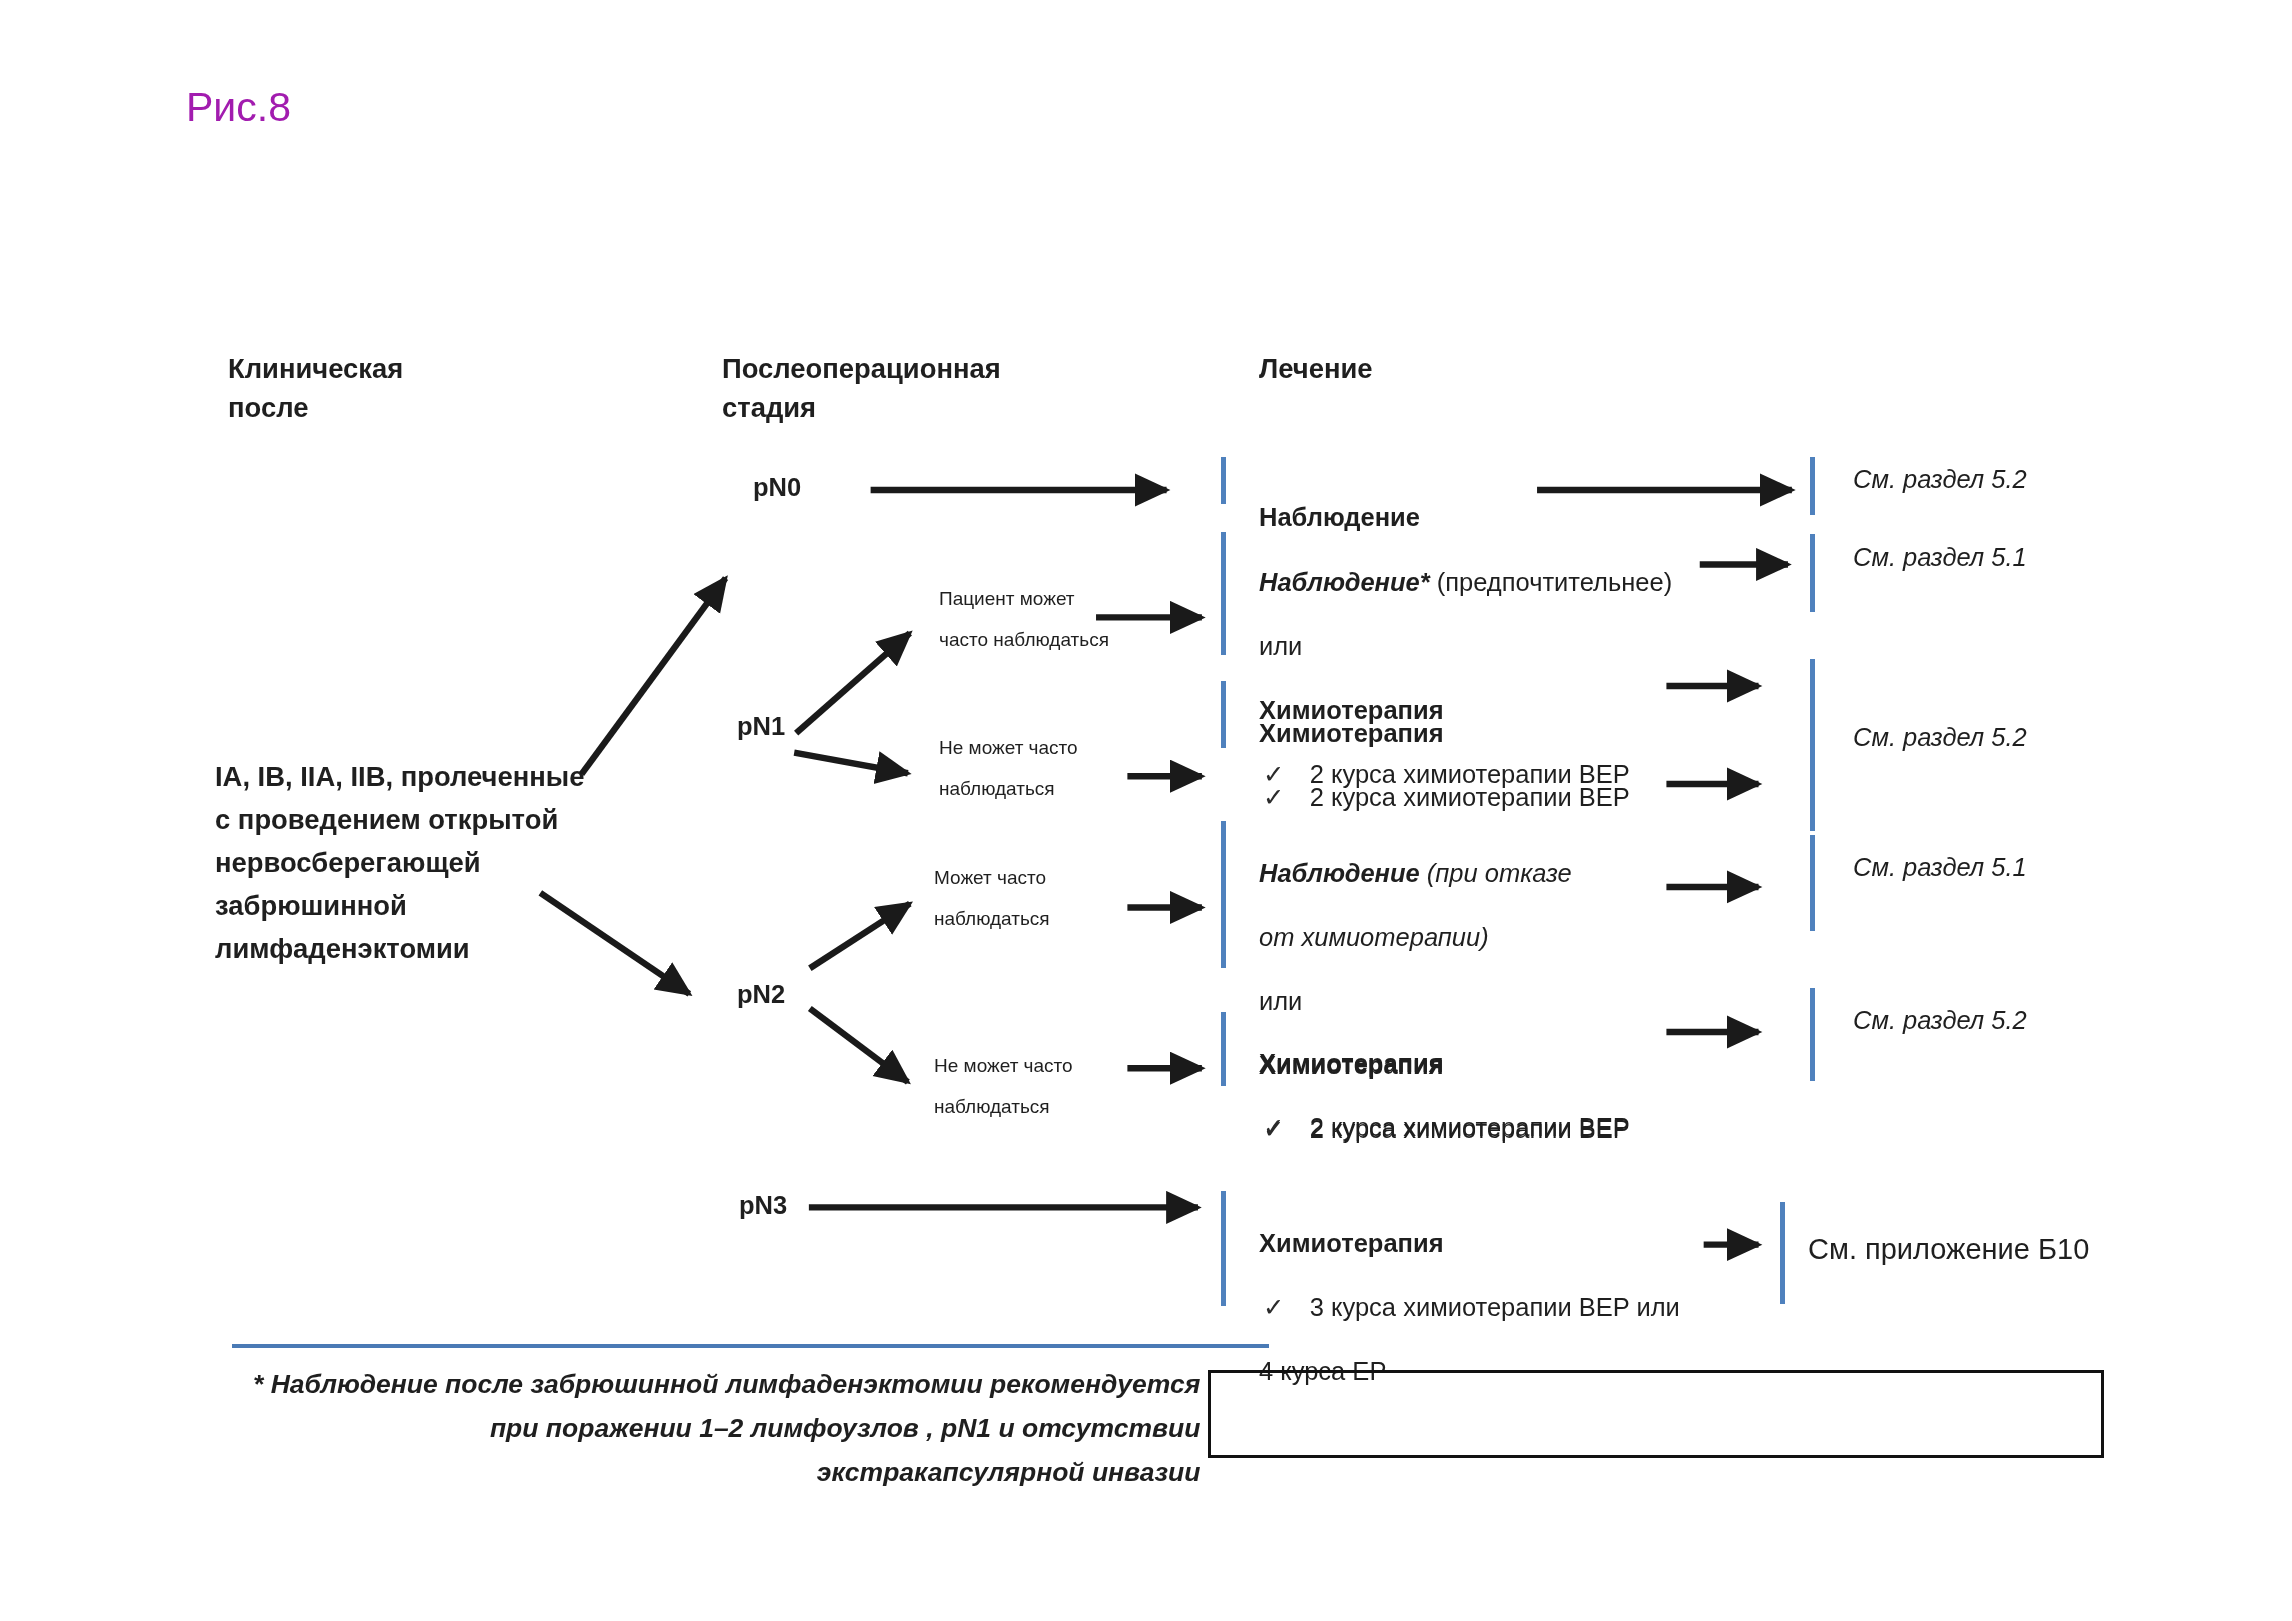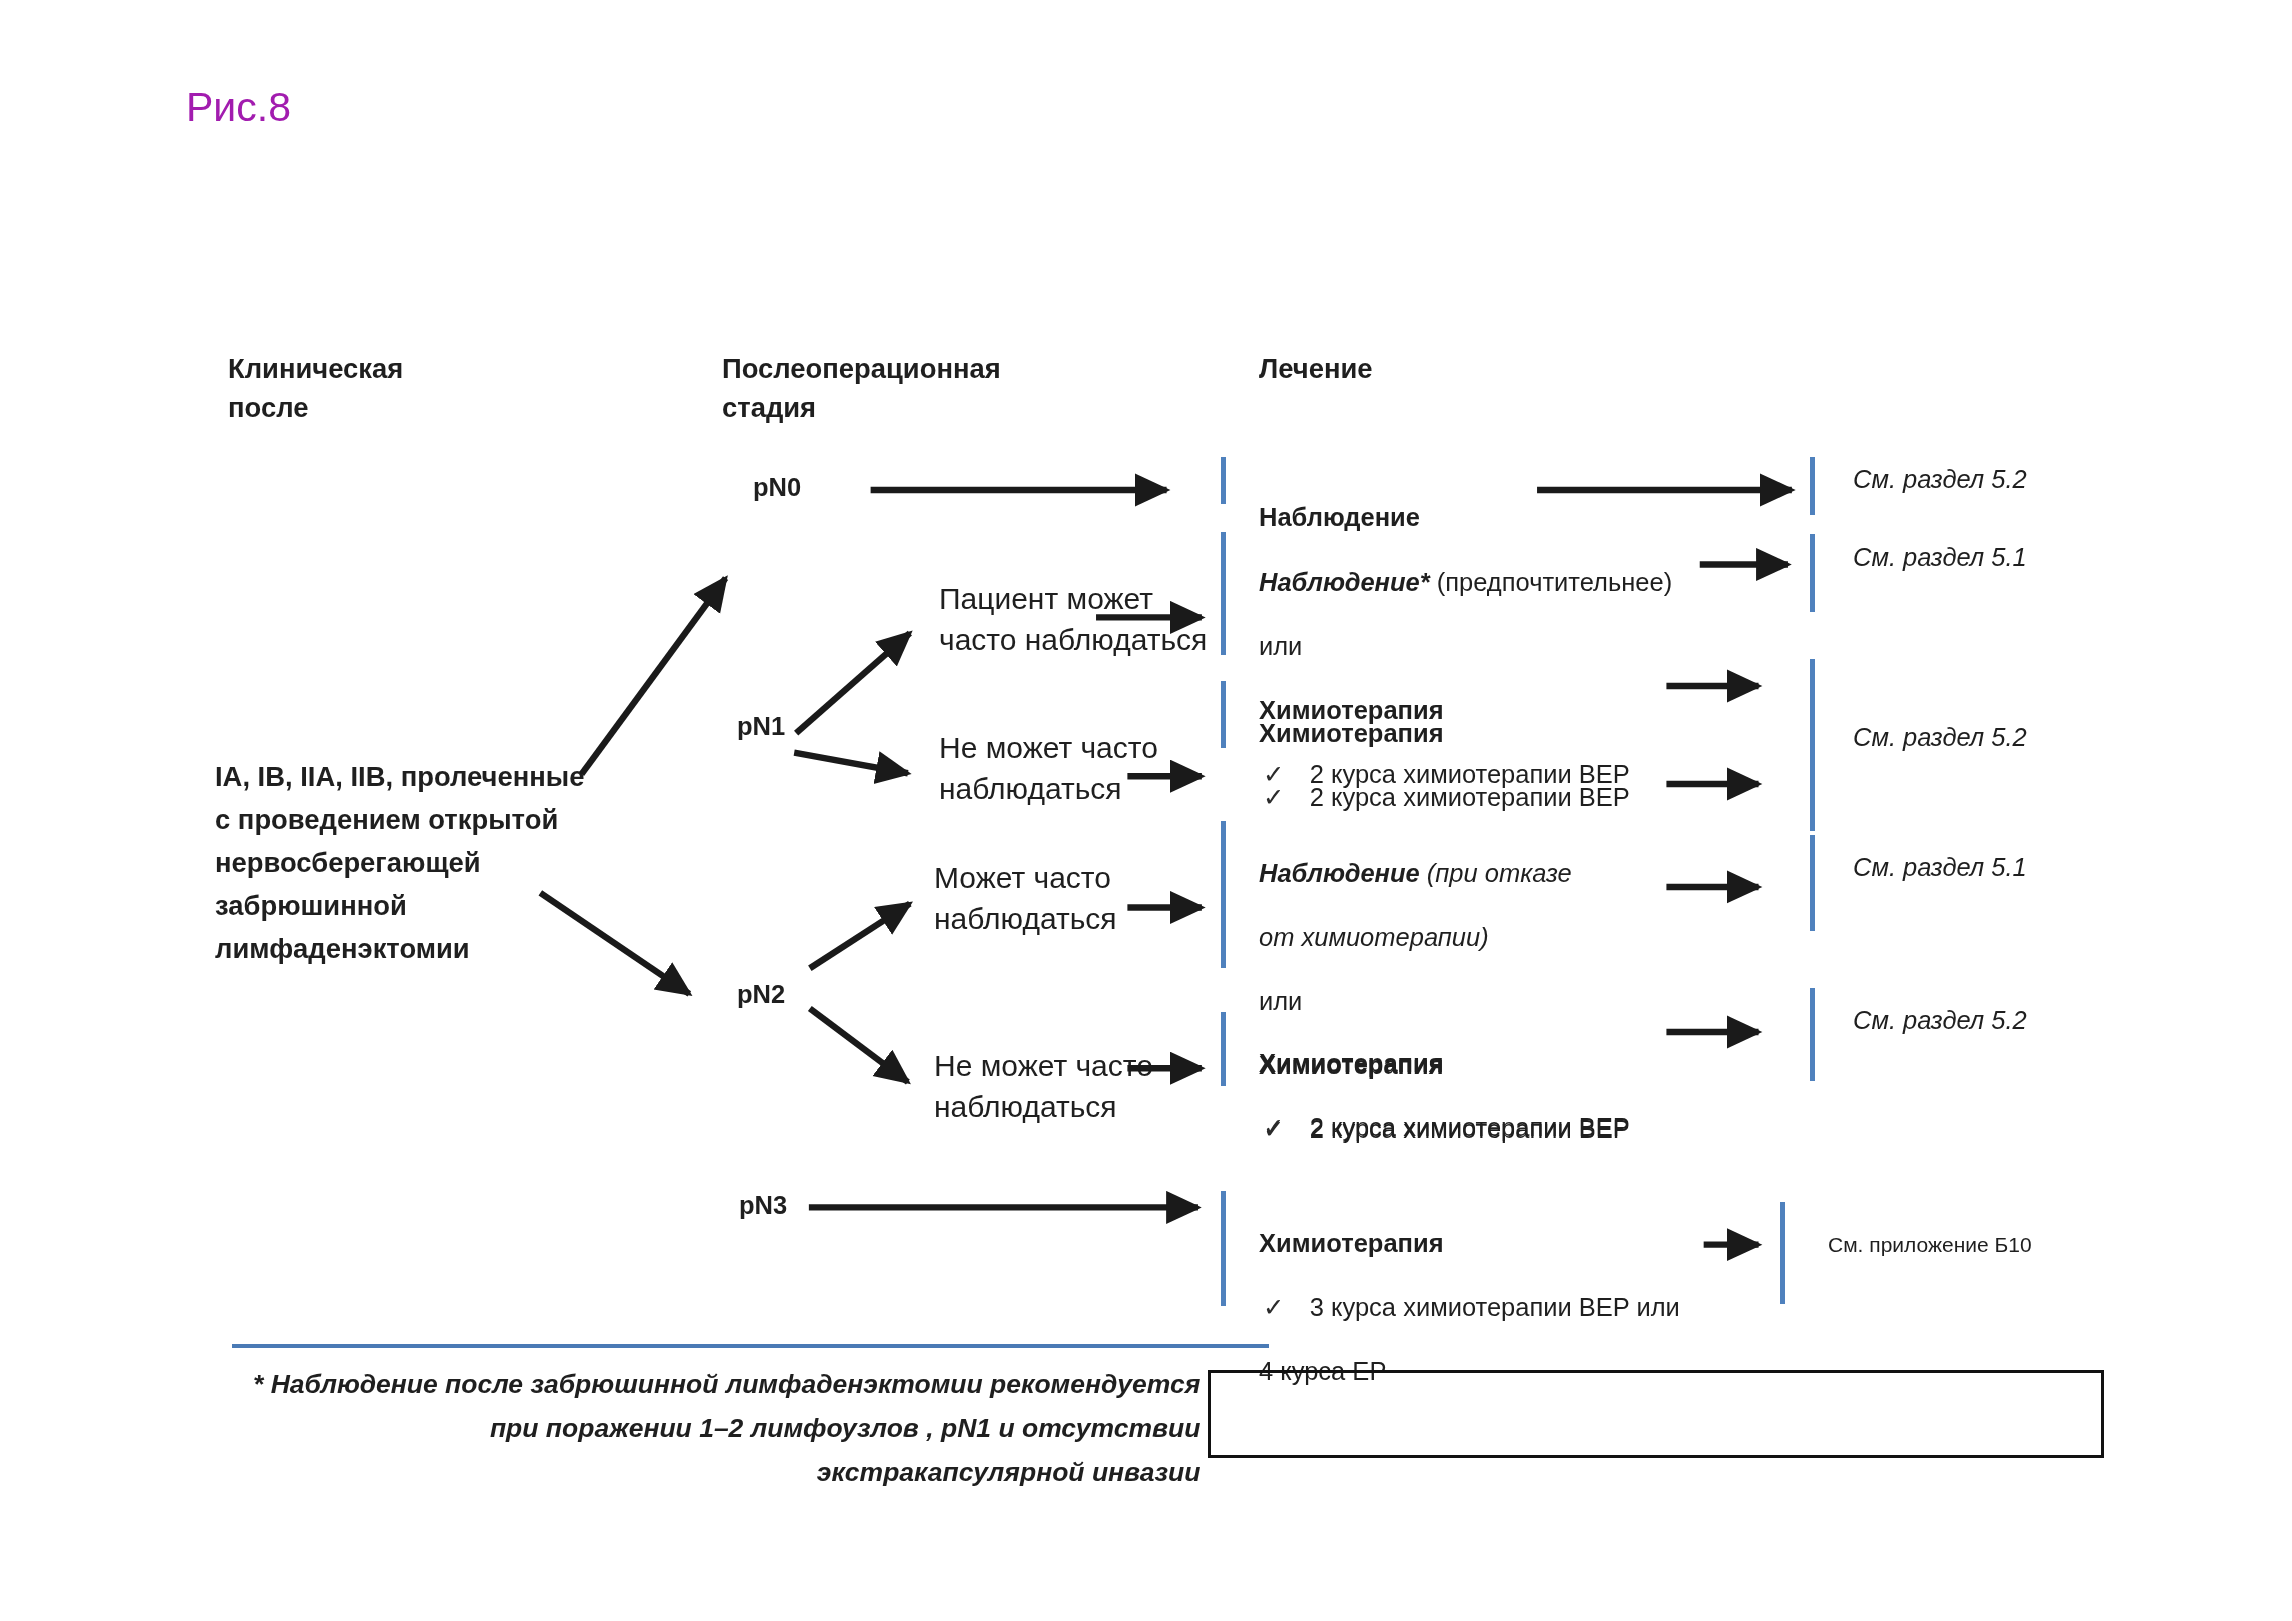--- a/index.html
+++ b/index.html
@@ -9,29 +9,29 @@
     background:#ffffff;
     font-family:"Liberation Sans", sans-serif;
     color:#1f1f1f;
     overflow:hidden;
   }
   .abs{position:absolute;white-space:pre-line;}
   .fig-title{font-size:41px;font-weight:400;color:#a21caf;}
   .col-header{font-size:27.4px;font-weight:700;line-height:39px;}
   .root-node{font-size:27.4px;font-weight:700;line-height:43px;}
   .stage{font-size:25.5px;font-weight:700;}
-  .branch{font-size:30px;line-height:41px;}
+  .branch{font-size:19px;line-height:41px;}
   .tblock{font-size:25.5px;line-height:32px;}
   .tblock .line{white-space:pre;}
   .b{font-weight:700;}
   .bi{font-weight:700;font-style:italic;}
   .i{font-style:italic;}
   .check{display:inline-block;color:#2b2b2b;margin-right:25.5px;margin-left:3.9px;}
   .ref{font-size:25.5px;font-style:italic;}
-  .ref-plain{font-size:21px;margin-left:20px;}
+  .ref-plain{font-size:29px;}
   .vbar{position:absolute;width:4.9px;background:#4f81bd;}
   .foot-rule{position:absolute;height:3.9px;background:#4a7ab5;}
   .footnote{font-size:26.5px;font-weight:700;font-style:italic;line-height:44px;}
   .legend-box{
     position:absolute;border:3.9px solid #111;box-sizing:border-box;
   }
   .legend-text{position:absolute;font-size:25.5px;line-height:39px;}
   svg.overlay{position:absolute;left:0;top:0;}
 </style>
 </head>

